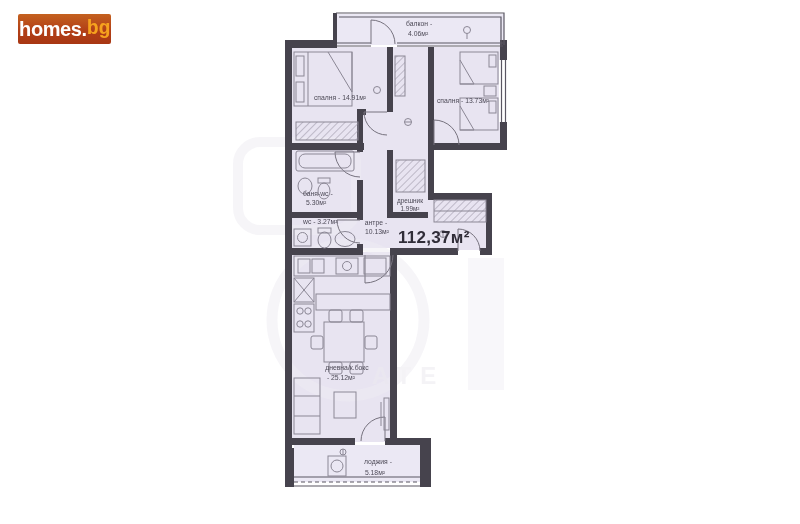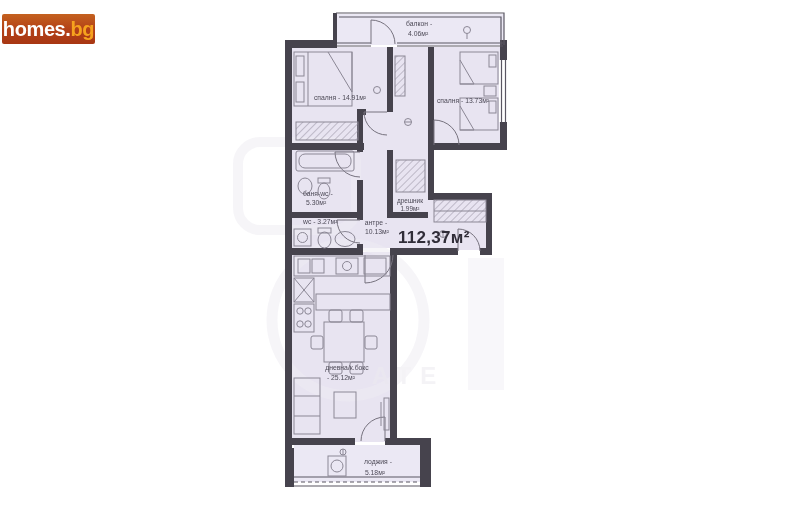--- a/index.html
+++ b/index.html
@@ -1,25 +1,25 @@
 <!DOCTYPE html>
 <html><head>
 <meta charset="utf-8">
 <style>
   html,body{margin:0;padding:0;background:#ffffff;}
   body{width:800px;height:524px;position:relative;overflow:hidden;
        font-family:"Liberation Sans",sans-serif;}
   .canvas{position:absolute;inset:0;background:#fff;}
-  .logo{position:absolute;left:2px;top:14px;width:93px;height:30px;
+  .logo{position:absolute;left:18px;top:14px;width:93px;height:30px;
         background:linear-gradient(180deg,#c4611f 0%,#b23f17 55%,#a83713 100%);
         border-radius:2px;display:flex;align-items:center;justify-content:center;
         font-weight:bold;font-size:20px;line-height:1;letter-spacing:-0.4px;cursor:pointer;}
   .logo .main{color:#ffffff;}
   .logo .dot{color:#ffffff;}
-  .logo .tld{color:#f6a21e;}
+  .logo .tld{color:#f6a21e;font-family:Liberation Mono, monospace;}
   svg.plan{position:absolute;left:0;top:0;}
   svg text{font-family:"Liberation Sans",sans-serif;fill:#4d4a57;}
   text.room-label{font-size:6.8px;}
   text.small-label{font-size:6.4px;}
   text.total-label{font-size:17px;font-weight:bold;fill:#302d38;letter-spacing:0.3px;}
   text.wm-text{font-size:24px;fill:#eceaf0;letter-spacing:9px;font-weight:bold;}
 </style>
 </head>
 <body>
 

